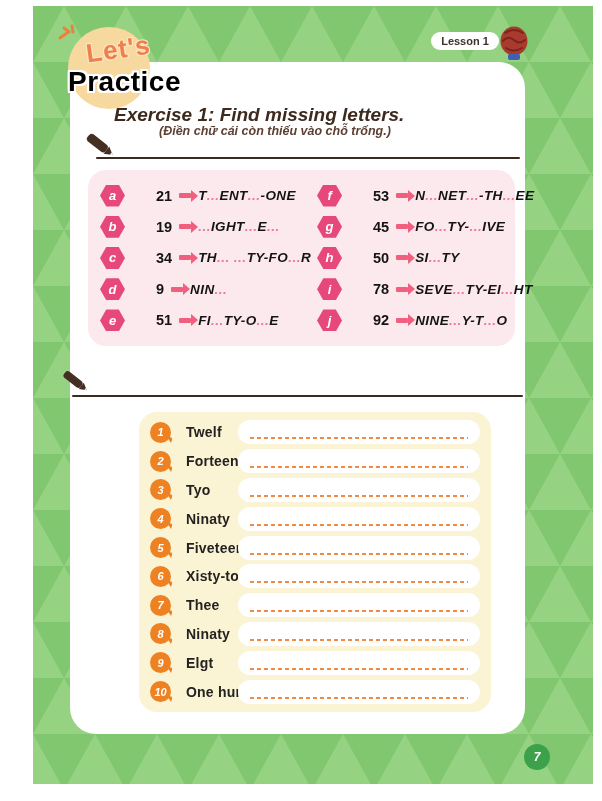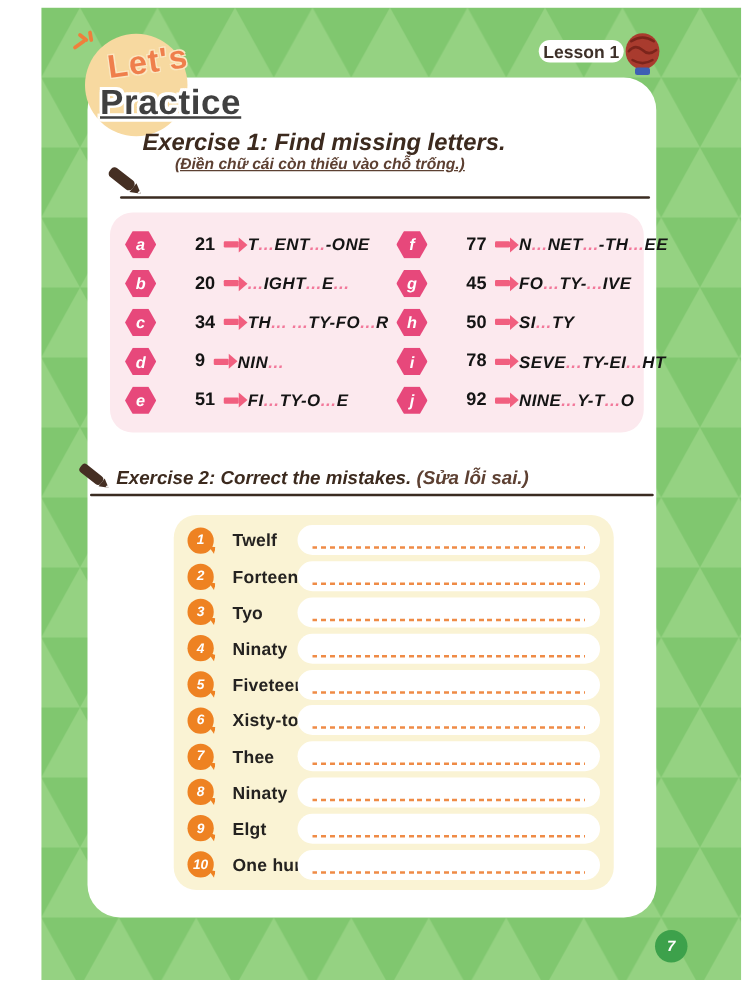--- a/index.html
+++ b/index.html
@@ -10,30 +10,30 @@
   .green-bg{position:absolute;left:33px;top:6px;width:560px;height:778px;}
   .green-bg svg{display:block;width:100%;height:100%;}
 
   
   .page-card{position:absolute;left:70px;top:62px;width:455px;height:672px;background:#ffffff;border-radius:26px;}
 
   
   .title-circle{position:absolute;left:68px;top:27px;width:82px;height:82px;border-radius:50%;background:#f7d9a0;}
   .sparkle{position:absolute;left:56px;top:22px;}
   .title-lets{position:absolute;left:86px;top:34px;font-size:26px;font-weight:bold;color:#ef7f4c;transform:rotate(-8deg);letter-spacing:1px;text-shadow:-1px -1px 0 #fbe7c2,1px -1px 0 #fbe7c2,-1px 1px 0 #fbe7c2,1px 1px 0 #fbe7c2;}
-  .title-practice{position:absolute;left:80px;top:66px;font-size:28px;font-weight:bold;color:#404040;letter-spacing:0.5px;
-    text-shadow:-2px -2px 0 #fff,2px -2px 0 #fff,-2px 2px 0 #fff,2px 2px 0 #fff,0 -2px 0 #fff,0 2px 0 #fff,-2px 0 0 #fff,2px 0 0 #fff;text-decoration:underline;}
-
-  
-  .lesson-pill{position:absolute;left:431px;top:32px;width:68px;height:18px;background:#ffffff;border-radius:10px;display:flex;align-items:center;justify-content:center;font-size:14px;font-weight:bold;color:#3d3029;}
+  .title-practice{position:absolute;left:68px;top:66px;font-size:28px;font-weight:bold;color:#000000;letter-spacing:0.5px;
+    text-shadow:-2px -2px 0 #fff,2px -2px 0 #fff,-2px 2px 0 #fff,2px 2px 0 #fff,0 -2px 0 #fff,0 2px 0 #fff,-2px 0 0 #fff,2px 0 0 #fff;}
+
+  
+  .lesson-pill{position:absolute;left:431px;top:32px;width:68px;height:18px;background:#ffffff;border-radius:10px;display:flex;align-items:center;justify-content:center;font-size:11px;font-weight:bold;color:#3d3029;}
   .mascot{position:absolute;left:498px;top:25px;}
 
   
   .ex1-title{position:absolute;left:114px;top:104px;font-size:19px;font-weight:bold;font-style:italic;color:#3c2a1e;}
-  .ex1-vi{position:absolute;left:140px;top:124px;font-size:12.5px;font-weight:bold;font-style:italic;color:#5d4032;text-decoration:underline;}
+  .ex1-vi{position:absolute;left:159px;top:124px;font-size:12.5px;font-weight:bold;font-style:italic;color:#5d4032;}
   .pencil1{position:absolute;left:82px;top:130px;}
   .rule1{position:absolute;left:96px;top:157px;width:424px;height:2px;background:#3a2b21;border-radius:2px;}
 
   .ex2-title{position:absolute;left:93px;top:374px;font-size:15px;font-weight:bold;font-style:italic;color:#3c2a1e;white-space:nowrap;}
   .ex2-title .vi{color:#5d4032;font-weight:bold;}
   .pencil2{position:absolute;left:60px;top:368px;}
   .rule2{position:absolute;left:72px;top:395px;width:451px;height:2px;background:#3a2b21;border-radius:2px;}
 
   
   .pink-panel{position:absolute;left:88px;top:170px;width:427px;height:176px;background:#fce9ee;border-radius:18px;}
@@ -120,21 +120,21 @@
   <div class="pink-panel">
     <div class="ex1-grid">
       <div class="ex1-item">
         <div class="hex">a</div>
         <span class="ex1-num">21</span>
         <span class="arrow"></span>
         <span class="ex1-word">T<span class="dots">...</span>ENT<span class="dots">...</span>-ONE</span>
       </div>
       <div class="ex1-item">
         <div class="hex">b</div>
-        <span class="ex1-num">20</span>
+        <span class="ex1-num">19</span>
         <span class="arrow"></span>
         <span class="ex1-word"><span class="dots">...</span>IGHT<span class="dots">...</span>E<span class="dots">...</span></span>
       </div>
       <div class="ex1-item">
         <div class="hex">c</div>
         <span class="ex1-num">34</span>
         <span class="arrow"></span>
         <span class="ex1-word">TH<span class="dots">...</span> <span class="dots">...</span>TY-FO<span class="dots">...</span>R</span>
       </div>
       <div class="ex1-item">
@@ -144,21 +144,21 @@
         <span class="ex1-word">NIN<span class="dots">...</span></span>
       </div>
       <div class="ex1-item">
         <div class="hex">e</div>
         <span class="ex1-num">51</span>
         <span class="arrow"></span>
         <span class="ex1-word">FI<span class="dots">...</span>TY-O<span class="dots">...</span>E</span>
       </div>
       <div class="ex1-item">
         <div class="hex">f</div>
-        <span class="ex1-num">77</span>
+        <span class="ex1-num">53</span>
         <span class="arrow"></span>
         <span class="ex1-word">N<span class="dots">...</span>NET<span class="dots">...</span>-TH<span class="dots">...</span>EE</span>
       </div>
       <div class="ex1-item">
         <div class="hex">g</div>
         <span class="ex1-num">45</span>
         <span class="arrow"></span>
         <span class="ex1-word">FO<span class="dots">...</span>TY-<span class="dots">...</span>IVE</span>
       </div>
       <div class="ex1-item">
@@ -184,21 +184,20 @@
 
   <div class="pencil2">
     <svg width="32" height="28" viewBox="0 0 32 28">
       <g transform="rotate(38 15 13)">
         <rect x="2" y="9" width="21" height="8" rx="3" fill="#452f23"></rect>
         <polygon points="23,9 30,13 23,17" fill="#452f23"></polygon>
         <polygon points="27.8,11.8 30,13 27.8,14.2" fill="#ffffff"></polygon>
       </g>
     </svg>
   </div>
-  <div class="ex2-title"><span>Exercise 2: Correct the mistakes.</span> <span class="vi">(Sửa lỗi sai.)</span></div>
   <div class="rule2"></div>
 
   <div class="yellow-panel">
     <div class="ex2-grid">
       <div class="ex2-row">
         <div class="num-blob">1</div>
         <span class="ex2-word">Twelf</span>
         <div class="answer-box">
             <div class="dash"></div>
           </div>

